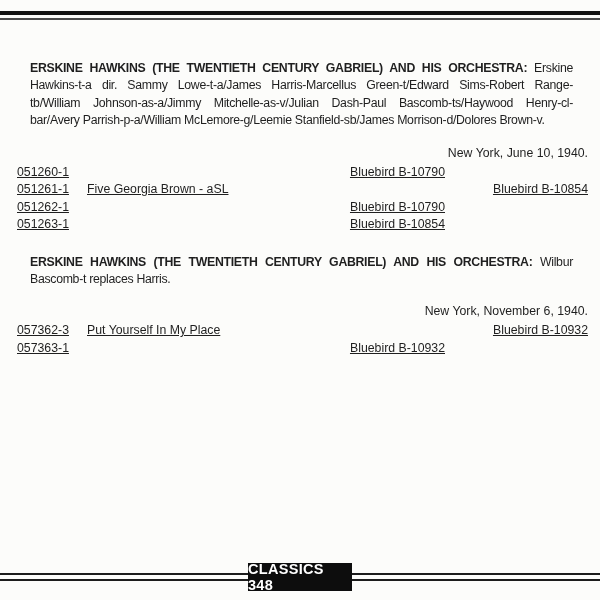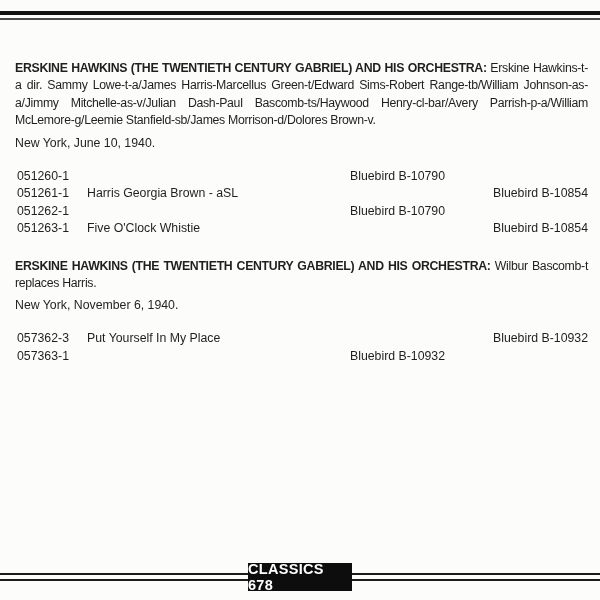--- a/index.html
+++ b/index.html
@@ -26,42 +26,43 @@
     height: 2px;
     margin-top: 3px;
     background: #4a4a4a;
   }
 
   
   .content {
     padding: 0 12px 0 15px;
   }
   .session-para {
-    margin: 0;
+    margin: 15px;
     margin-top: 40px;
     font-size: 12.3px;
     line-height: 17.4px;
     letter-spacing: -0.3px;
     text-align: justify;
   }
   .session-para.second {
     margin-top: 20px;
   }
   .session-para b {
     font-weight: bold;
   }
   .session-date {
     margin-top: 5px;
     font-size: 12.3px;
     line-height: 17px;
-    text-align: left;
+    text-align: right;
   }
 
   .track-table {
-    margin-top: 16px;
+    margin-top: 2px;
+    text-decoration: underline;
   }
   .track-row {
     display: grid;
     grid-template-columns: 72px 358px 1fr;
     font-size: 12.3px;
     line-height: 17.5px;
   }
   .track-row .matrix { padding-left: 2px; }
   .track-row .label  { text-align: right; }
 
@@ -114,30 +115,29 @@
 
   <div class="session-date">New York, June 10, 1940.</div>
 
   <div class="track-table">
     <div class="track-row">
       <span class="matrix">051260-1</span>
       <span class="label">Bluebird B-10790</span>
     </div>
     <div class="track-row">
       <span class="matrix">051261-1</span>
-      <span class="title">Harris Georgia Brown - aSL</span>
+      <span class="title">Five Georgia Brown - aSL</span>
       <span class="label">Bluebird B-10854</span>
     </div>
     <div class="track-row">
       <span class="matrix">051262-1</span>
       <span class="label">Bluebird B-10790</span>
     </div>
     <div class="track-row">
       <span class="matrix">051263-1</span>
-      <span class="title">Five O'Clock Whistie</span>
       <span class="label">Bluebird B-10854</span>
     </div>
   </div>
 
   <p class="session-para second"><b>ERSKINE HAWKINS (THE TWENTIETH CENTURY GABRIEL) AND HIS ORCHESTRA:</b> <span>Wilbur Bascomb-t replaces Harris.</span></p>
 
   <div class="session-date">New York, November 6, 1940.</div>
 
   <div class="track-table">
     <div class="track-row">
@@ -149,14 +149,14 @@
       <span class="matrix">057363-1</span>
       <span class="label">Bluebird B-10932</span>
     </div>
   </div>
 
 </div>
 
 <div class="footer">
   <div class="line1"></div>
   <div class="line2"></div>
-  <div class="badge">CLASSICS 678</div>
+  <div class="badge">CLASSICS 348</div>
 </div>
 
 </body></html>

